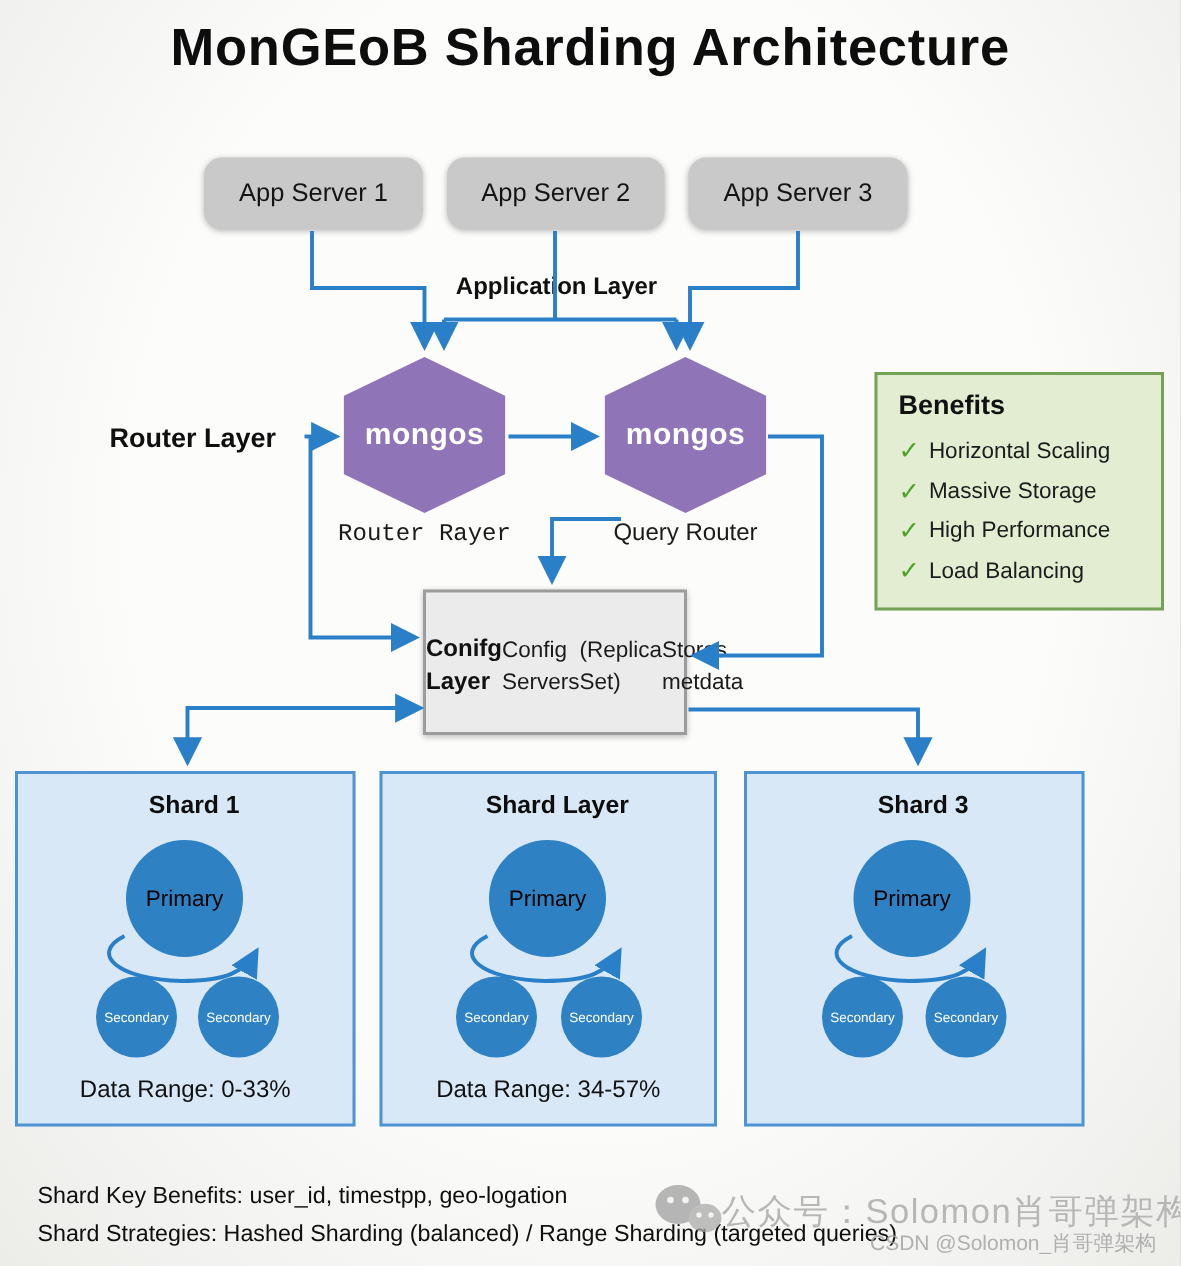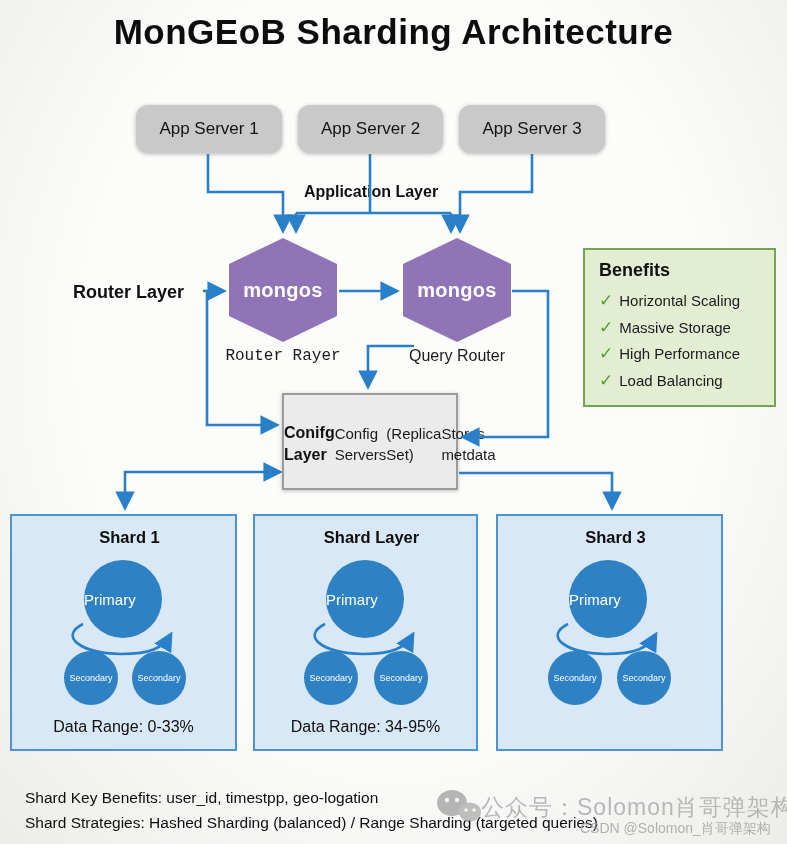--- a/index.html
+++ b/index.html
@@ -51,21 +51,21 @@
   #configbox .c-title { font-size:16px; font-weight:bold; color:#111; line-height:22px; }
   #configbox .c-line { font-size:15px; color:#1b1b1b; line-height:21.5px; }
   .shardbox { top:514px; height:237px; background:#d8e8f7; border:2px solid #4e94d2; }
   #shard-1 { left:10px;  width:227px; }
   #shard-2 { left:253px; width:225px; }
   #shard-3 { left:496px; width:227px; }
   .shard-title { top:528px; text-align:center; font-size:16.5px; font-weight:bold; color:#0e0e0e;padding-left:12px; }
   #shard-title-1 { left:10px; width:227px; } #shard-title-2 { left:253px; width:225px; } #shard-title-3 { left:496px; width:227px; }
   .primary {
     top:560px; width:78px; height:78px; border-radius:50%; background:#2e82c4;
-    display:flex; align-items:center; color:#ffffff; font-size:15px;
+    display:flex; align-items:center; justify-content:center; color:#000000; font-size:15px;
   }
   #primary-1 { left:84px; } #primary-2 { left:326px; } #primary-3 { left:569px; }
   .secondary {
     top:651px; width:54px; height:54px; border-radius:50%; background:#2e82c4;
     display:flex; align-items:center; justify-content:center; color:#fff; font-size:9px;
   }
   #sec-1a { left:64px; }  #sec-1b { left:132px; }
   #sec-2a { left:304px; } #sec-2b { left:374px; }
   #sec-3a { left:548px; } #sec-3b { left:617px; }
   .data-range { top:718px; text-align:center; font-size:16px; color:#111; }
@@ -164,21 +164,21 @@
     <span>Secondary</span>
   </div>
   <div id="sec-3a" class="abs secondary">
     <span>Secondary</span>
   </div>
   <div id="sec-3b" class="abs secondary">
     <span>Secondary</span>
   </div>
 
   <div id="range-1" class="abs data-range">Data Range: 0-33%</div>
-  <div id="range-2" class="abs data-range">Data Range: 34-95%</div>
+  <div id="range-2" class="abs data-range">Data Range: 34-57%</div>
 
   <div id="footer-1" class="abs footer-line">Shard Key Benefits: user_id, timestpp, geo-logation</div>
   <div id="footer-2" class="abs footer-line">Shard Strategies: Hashed Sharding (balanced) / Range Sharding (targeted queries)</div>
 
   <div id="wm-wechat" class="abs">公众号：Solomon肖哥弹架构</div>
   <div id="wm-csdn" class="abs">CSDN @Solomon_肖哥弹架构</div>
 
   <svg id="arrow-layer" width="787" height="844" viewBox="0 0 787 844">
     <defs>
       <marker id="arr" viewBox="0 0 10 10" refX="8.5" refY="5" markerWidth="7.5" markerHeight="7.5" orient="auto-start-reverse">

